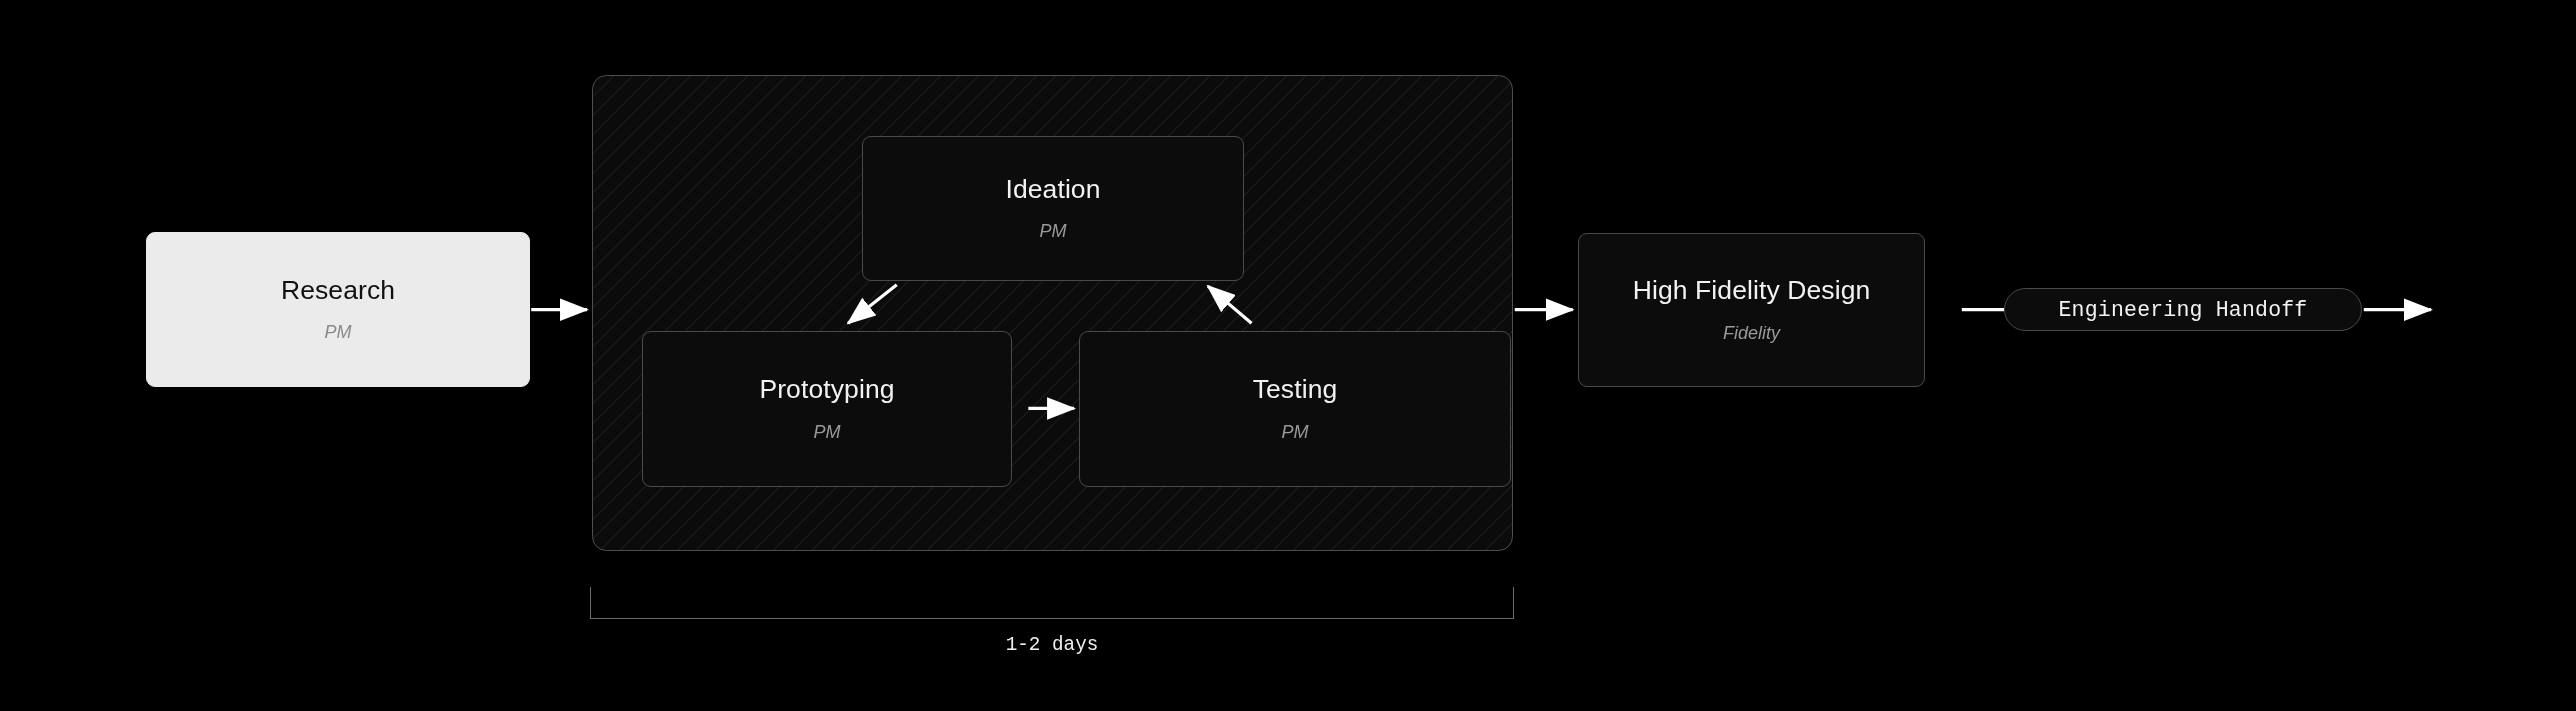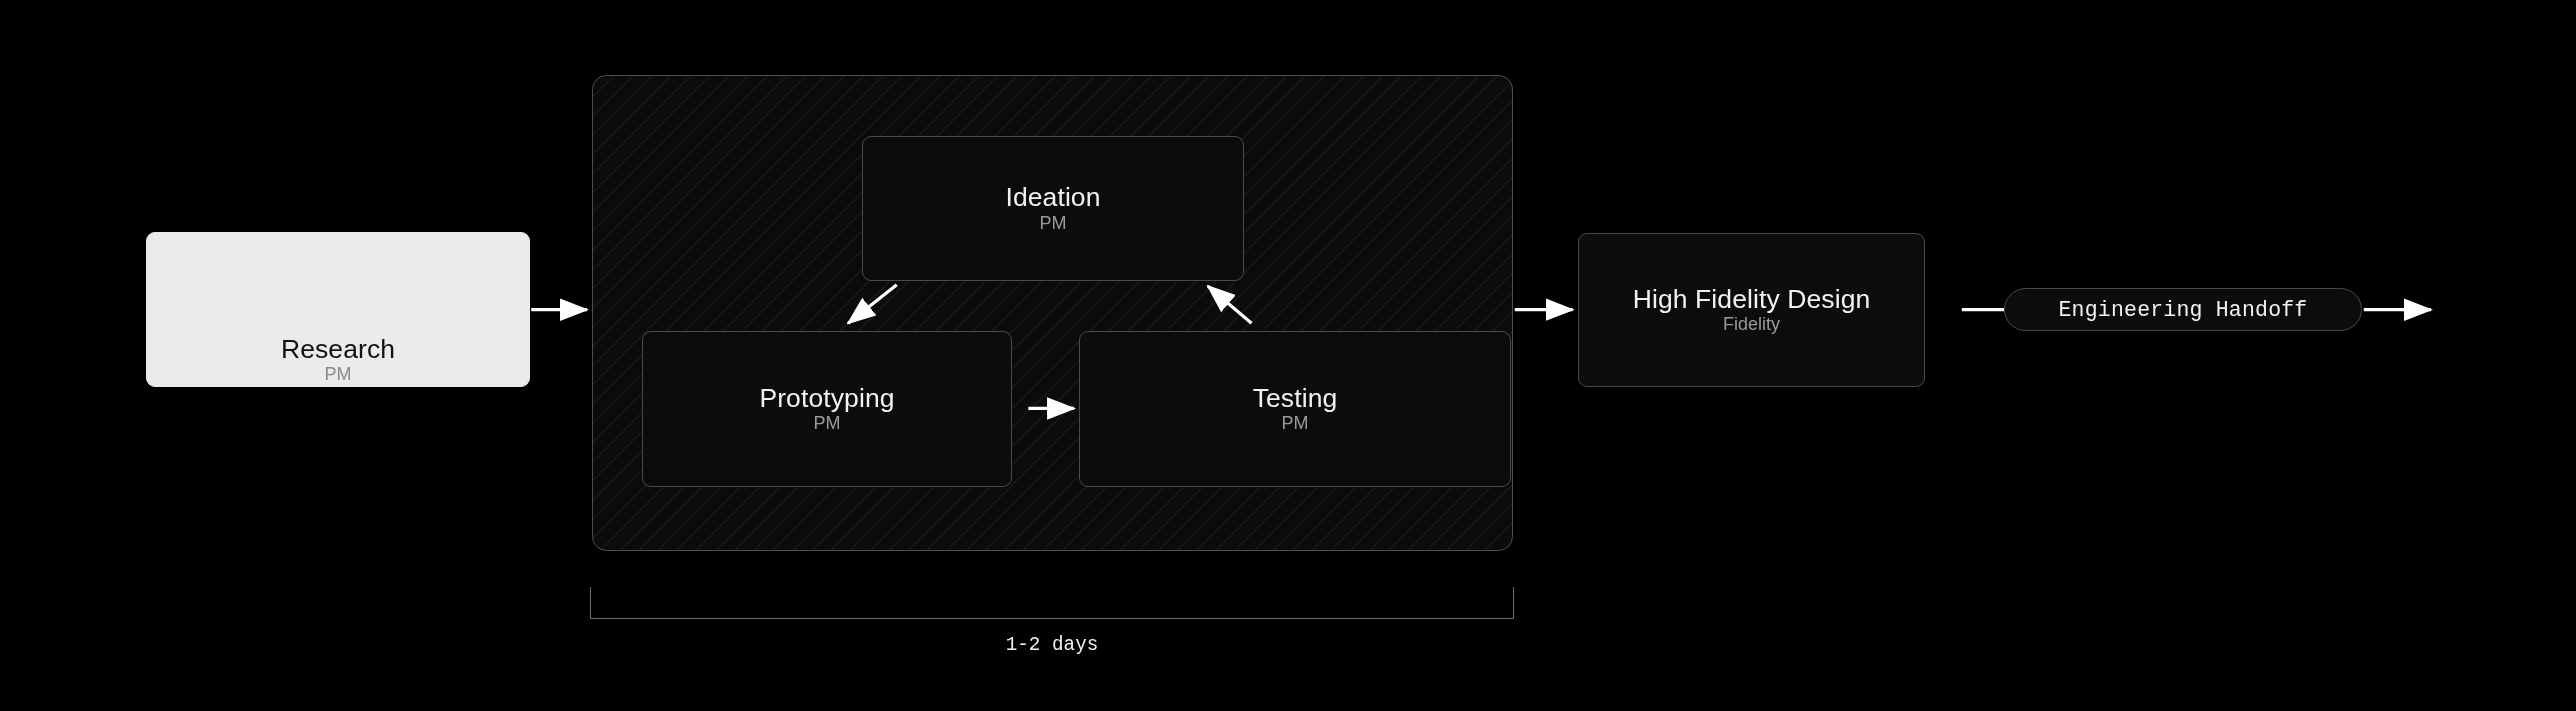--- a/index.html
+++ b/index.html
@@ -43,21 +43,22 @@
     justify-content: center;
     border-radius: 9px;
     text-align: center;
   }
   .node .title {
     line-height: 1.15;
     letter-spacing: 0.1px;
   }
   .node .sub {
     line-height: 1.2;
-    margin-top: 0;
+    margin-top: 17px;
+    font-style: italic;
   }
 
   
   .node.light {
     background: #ebebeb;
     border: 0.7px solid #ebebeb;
   }
   .node.light .title { color: #111111; font-size: 26.5px; font-weight: 400; }
   .node.light .sub   { color: #8a8a8a; font-size: 18px; font-weight: 400; }
 
@@ -121,21 +122,21 @@
     text-align: center;
   }
 </style>
 </head>
 <body style="width: 2576px; height: 711px; background: rgb(0, 0, 0);">
 
 <div id="canvas">
 
   <div id="group-container" style="left: 592px; top: 75px; width: 921px; height: 476px;"></div>
 
-  <div class="node light" id="node-research" style="left: 146px; top: 232px; width: 384px; height: 155px; justify-content: flex-end;">
+  <div class="node light" id="node-research" style="left: 146px; top: 232px; width: 384px; height: 155px;">
     <div class="title">Research</div>
     <div class="sub">PM</div>
   </div>
 
   <div class="node dark" id="node-ideation" style="left: 862px; top: 136px; width: 382px; height: 145px;">
     <div class="title">Ideation</div>
     <div class="sub">PM</div>
   </div>
 
   <div class="node dark" id="node-prototyping" style="left: 642px; top: 331px; width: 370px; height: 156px;">

